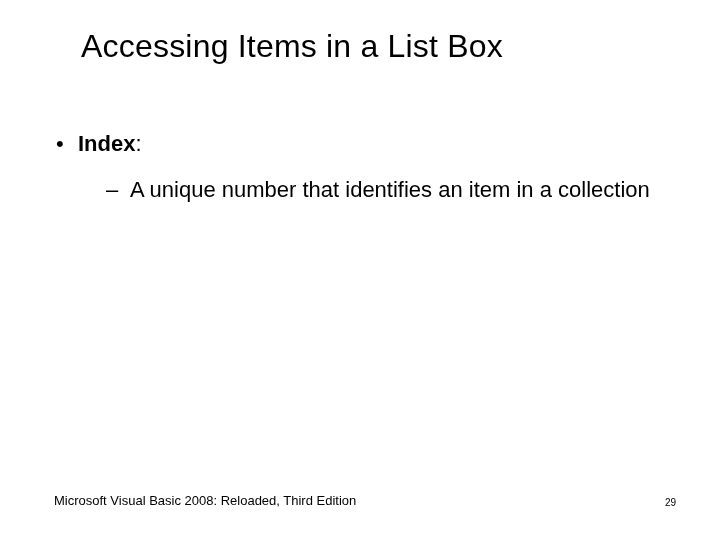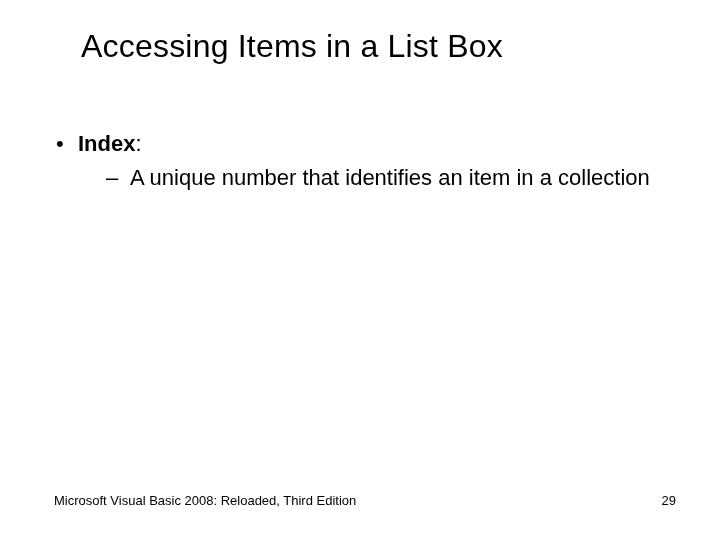--- a/index.html
+++ b/index.html
@@ -49,42 +49,42 @@
     top: 0;
     font-size: 22px;
   }
   .l1-label {
     font-weight: 700;
   }
   .l1-after {
     font-weight: 400;
   }
   .l2 {
-    margin: 6px 0 2px 0;
+    margin: 18px 0 2px 0;
     padding-left: 76px;
     position: relative;
     font-size: 22px;
   }
   .l2::before {
     content: "–";
     position: absolute;
     left: 52px;
     top: 0;
   }
   .footer-left {
     position: absolute;
     left: 54px;
     bottom: 32px;
     font-size: 13px;
   }
   .footer-right {
     position: absolute;
     right: 44px;
     bottom: 32px;
-    font-size: 13px;
+    font-size: 10px;
   }
 </style>
 </head>
 <body>
 
 <div class="slide">
 
   <div class="title">Accessing Items in a List Box</div>
 
   <div class="body">

